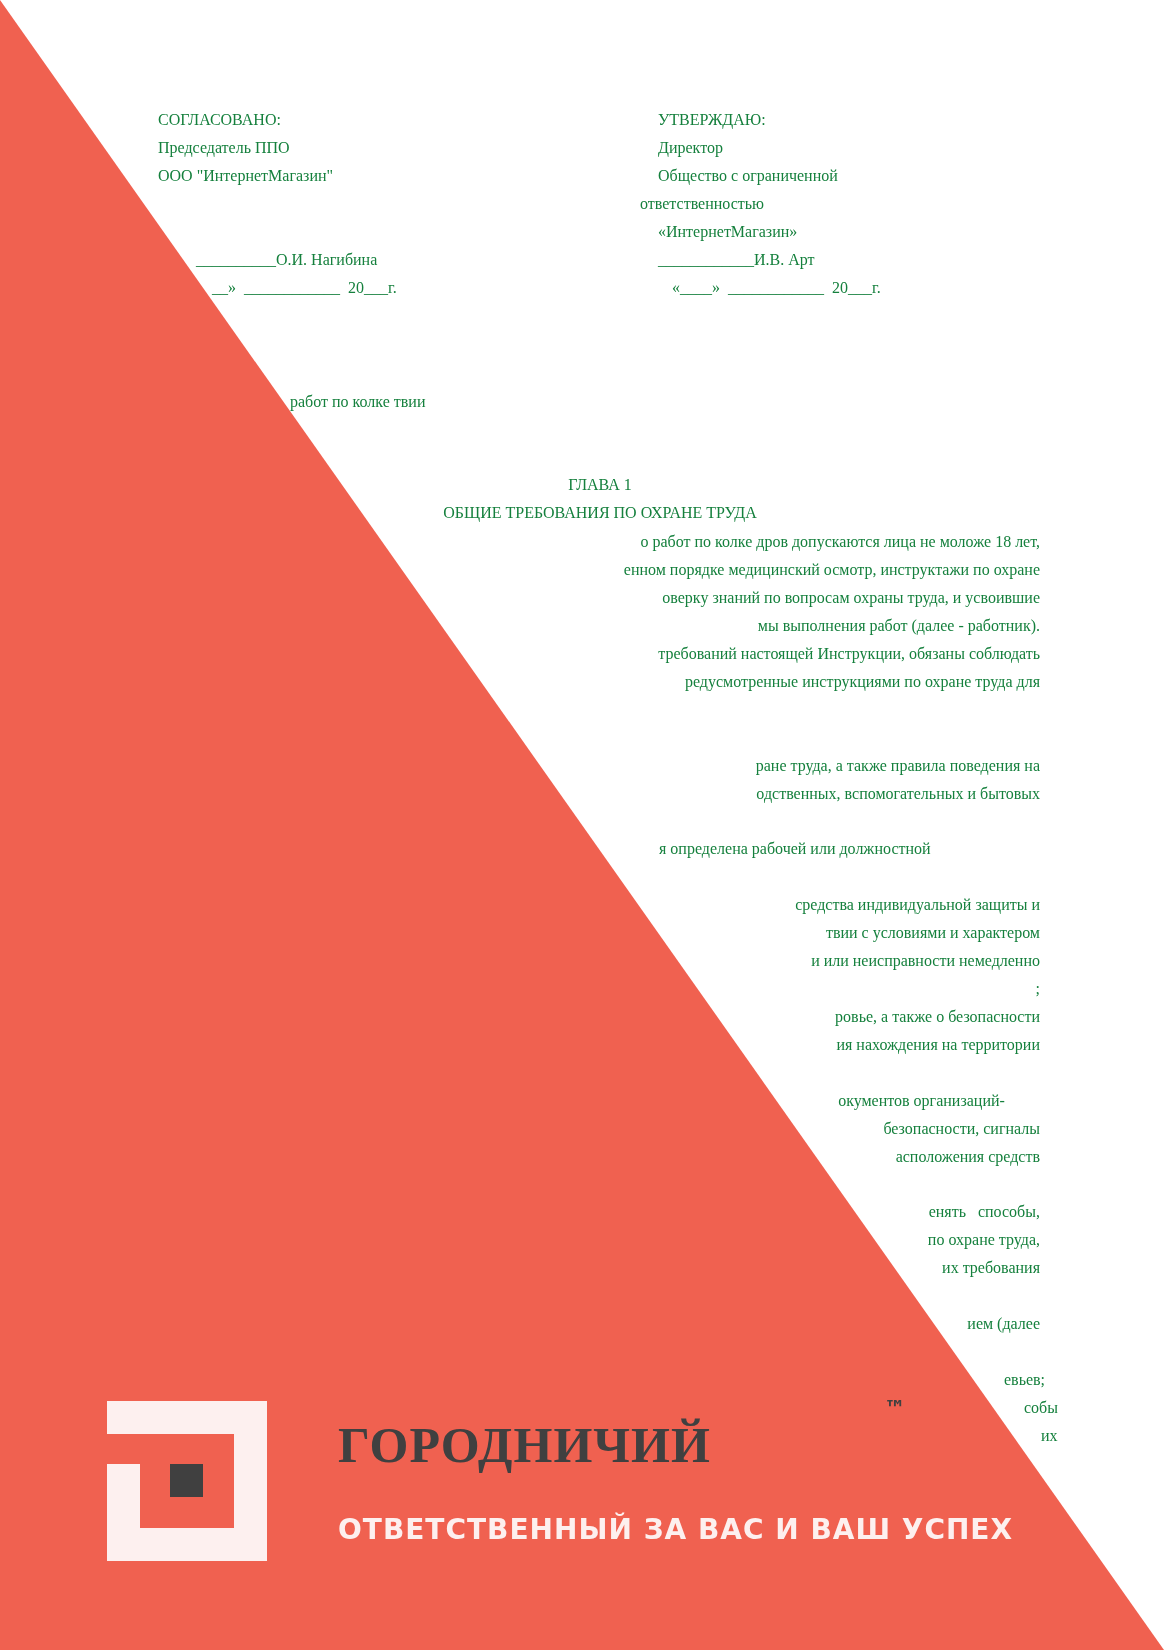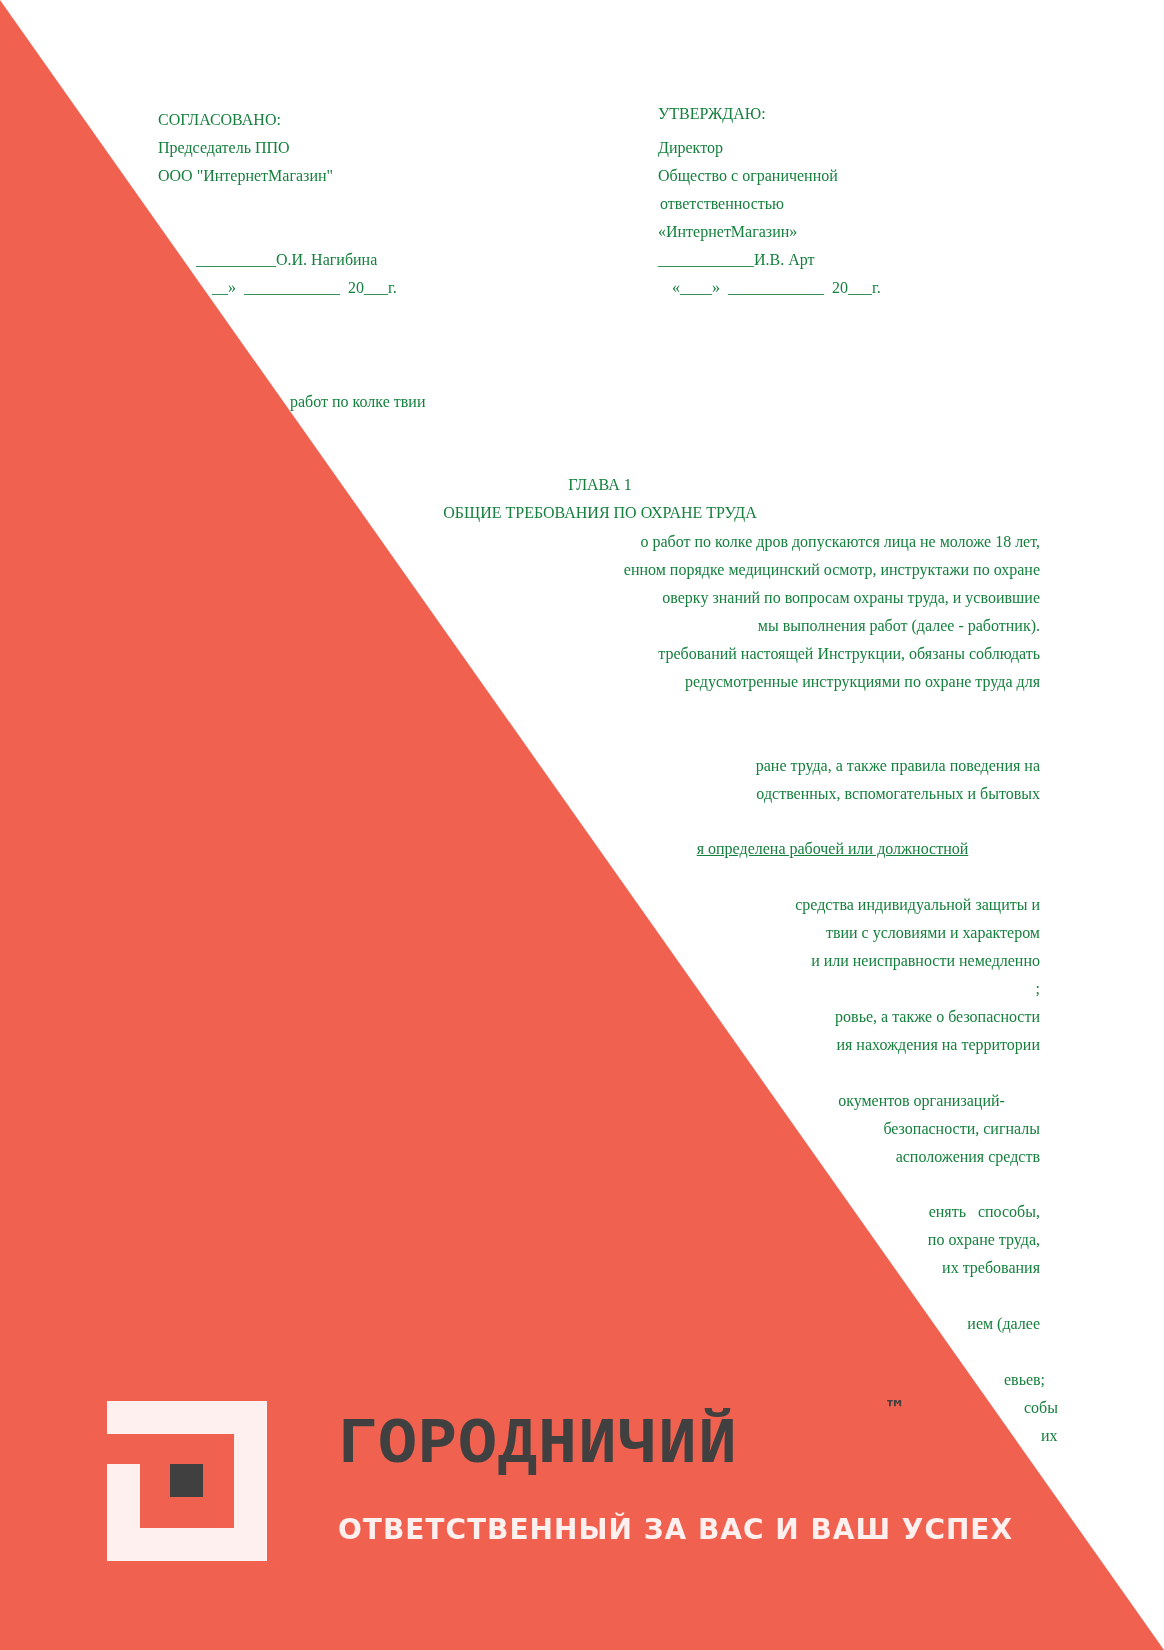--- a/index.html
+++ b/index.html
@@ -2,58 +2,58 @@
 <html><head>
   <meta charset="utf-8">
   <style>
     html, body { margin: 0; padding: 0; }
     body { width: 1164px; height: 1650px; position: relative; background: #ffffff; overflow: hidden; }
     .page { position: absolute; inset: 0; background: #ffffff; }
     .t { position: absolute; font-family: "Liberation Serif", "DejaVu Serif", serif; font-size: 16px; color: #15803d; white-space: pre; line-height: 28px; }
     .c { text-align: center; }
     .overlay { position: absolute; left: 0; top: 0; width: 1164px; height: 1650px; pointer-events: none; }
     .logo-mark { position: absolute; left: 107px; top: 1401px; width: 160px; height: 160px; }
-    .brand { position: absolute; left: 338px; top: 1405px; font-family: Liberation Mono, monospace; font-weight: bold; font-size: 65px; letter-spacing: 1px; color: #404040; line-height: 80px; }
+    .brand { position: absolute; left: 338px; top: 1405px; font-family: Liberation Serif, serif; font-weight: bold; font-size: 50px; letter-spacing: 1px; color: #404040; line-height: 80px; }
     .tm { position: absolute; left: 884px; top: 1396px; font-family: "DejaVu Sans", "Liberation Sans", sans-serif; font-weight: bold; font-size: 22px; color: #404040; }
     .slogan { position: absolute; left: 338px; top: 1513px; font-family: "DejaVu Sans", "Liberation Sans", sans-serif; font-weight: bold; font-size: 28px; letter-spacing: 1px; color: #fdf0ef; }
   </style>
 </head>
 <body>
 
 <div class="page">
 
   <div class="t" style="left:158px; top:106px;">СОГЛАСОВАНО:</div>
   <div class="t" style="left:158px; top:134px;">Председатель ППО</div>
   <div class="t" style="left:158px; top:162px;">ООО "ИнтернетМагазин"</div>
   <div class="t" style="left:196px; top:246px;">__________О.И. Нагибина</div>
   <div class="t" style="left:212px; top:274px;">__»  ____________  20___г.</div>
 
-  <div class="t" style="left:658px; top:100px;">УТВЕРЖДАЮ:</div>
+  <div class="t" style="left:658px; top:106px;">УТВЕРЖДАЮ:</div>
   <div class="t" style="left:658px; top:134px;">Директор</div>
   <div class="t" style="left:658px; top:162px;">Общество с ограниченной</div>
-  <div class="t" style="left:660px; top:190px;">ответственностью</div>
+  <div class="t" style="left:640px; top:190px;">ответственностью</div>
   <div class="t" style="left:658px; top:218px;">«ИнтернетМагазин»</div>
   <div class="t" style="left:658px; top:246px;">____________И.В. Арт</div>
   <div class="t" style="left:672px; top:274px;">«____»  ____________  20___г.</div>
 
   <div class="t" style="left:290px; top:388px;">работ по колке твии</div>
 
   <div class="t c" style="left:400px; top:471px; width:400px;">ГЛАВА 1</div>
   <div class="t c" style="left:300px; top:499px; width:600px;">ОБЩИЕ ТРЕБОВАНИЯ ПО ОХРАНЕ ТРУДА</div>
 
   <div id="body-lines">
       <div class="t" style="left: 461px; top: 528px; width: 579px; text-align: right;">о работ по колке дров допускаются лица не моложе 18 лет,</div>
       <div class="t" style="left: 480px; top: 556px; width: 560px; text-align: right;">енном порядке медицинский осмотр, инструктажи по охране</div>
       <div class="t" style="left: 498px; top: 584px; width: 542px; text-align: right;">оверку знаний по вопросам охраны труда, и усвоившие</div>
       <div class="t" style="left: 517px; top: 612px; width: 523px; text-align: right;">мы выполнения работ (далее - работник).</div>
       <div class="t" style="left: 480px; top: 640px; width: 560px; text-align: right;">требований настоящей Инструкции, обязаны соблюдать</div>
       <div class="t" style="left: 498px; top: 668px; width: 542px; text-align: right;">редусмотренные инструкциями по охране труда для</div>
       <div class="t" style="left: 565px; top: 752px; width: 475px; text-align: right;">ране труда, а также правила поведения на</div>
       <div class="t" style="left: 585px; top: 780px; width: 455px; text-align: right;">одственных, вспомогательных и бытовых</div>
-      <div class="t" style="left: 625px; top: 835px; width: 415px; text-align: center; text-decoration: underline;">я определена рабочей или должностной</div>
+      <div class="t" style="left: 659px; top: 835px; width: 415px; text-align: left;">я определена рабочей или должностной</div>
       <div class="t" style="left: 665px; top: 891px; width: 375px; text-align: right;">средства индивидуальной защиты и</div>
       <div class="t" style="left: 685px; top: 919px; width: 355px; text-align: right;">твии с условиями и характером</div>
       <div class="t" style="left: 704px; top: 947px; width: 336px; text-align: right;">и или неисправности немедленно</div>
       <div class="t" style="left: 728px; top: 975px; width: 312px; text-align: right;">;</div>
       <div class="t" style="left: 742px; top: 1003px; width: 298px; text-align: right;">ровье, а также о безопасности</div>
       <div class="t" style="left: 762px; top: 1031px; width: 278px; text-align: right;">ия нахождения на территории</div>
       <div class="t" style="left: 803px; top: 1087px; width: 237px; text-align: center;">окументов организаций-</div>
       <div class="t" style="left: 823px; top: 1115px; width: 217px; text-align: right;">безопасности, сигналы</div>
       <div class="t" style="left: 843px; top: 1143px; width: 197px; text-align: right;">асположения средств</div>
       <div class="t" style="left: 891px; top: 1198px; width: 149px; text-align: right;">енять   способы,</div>

